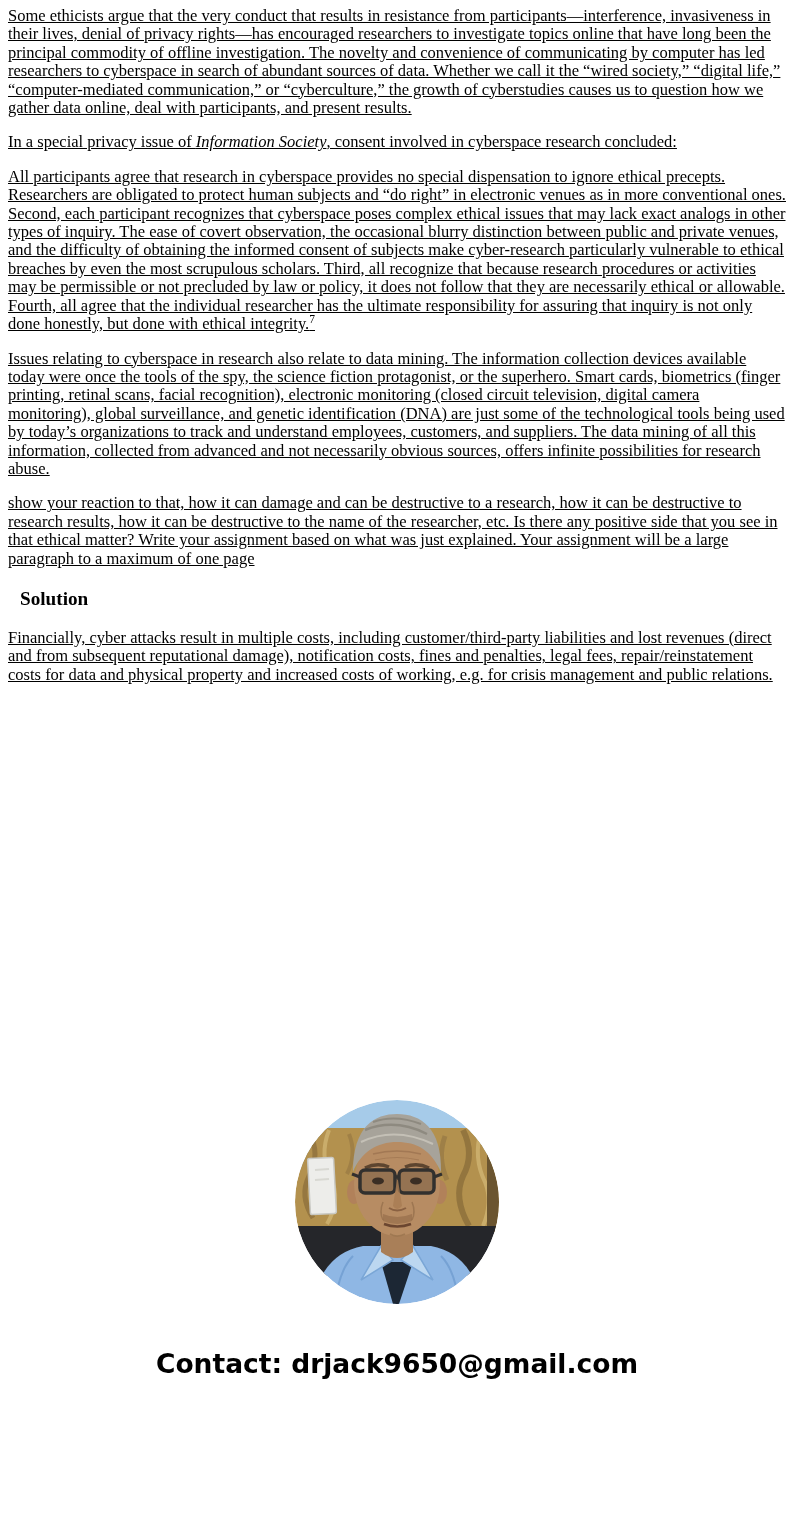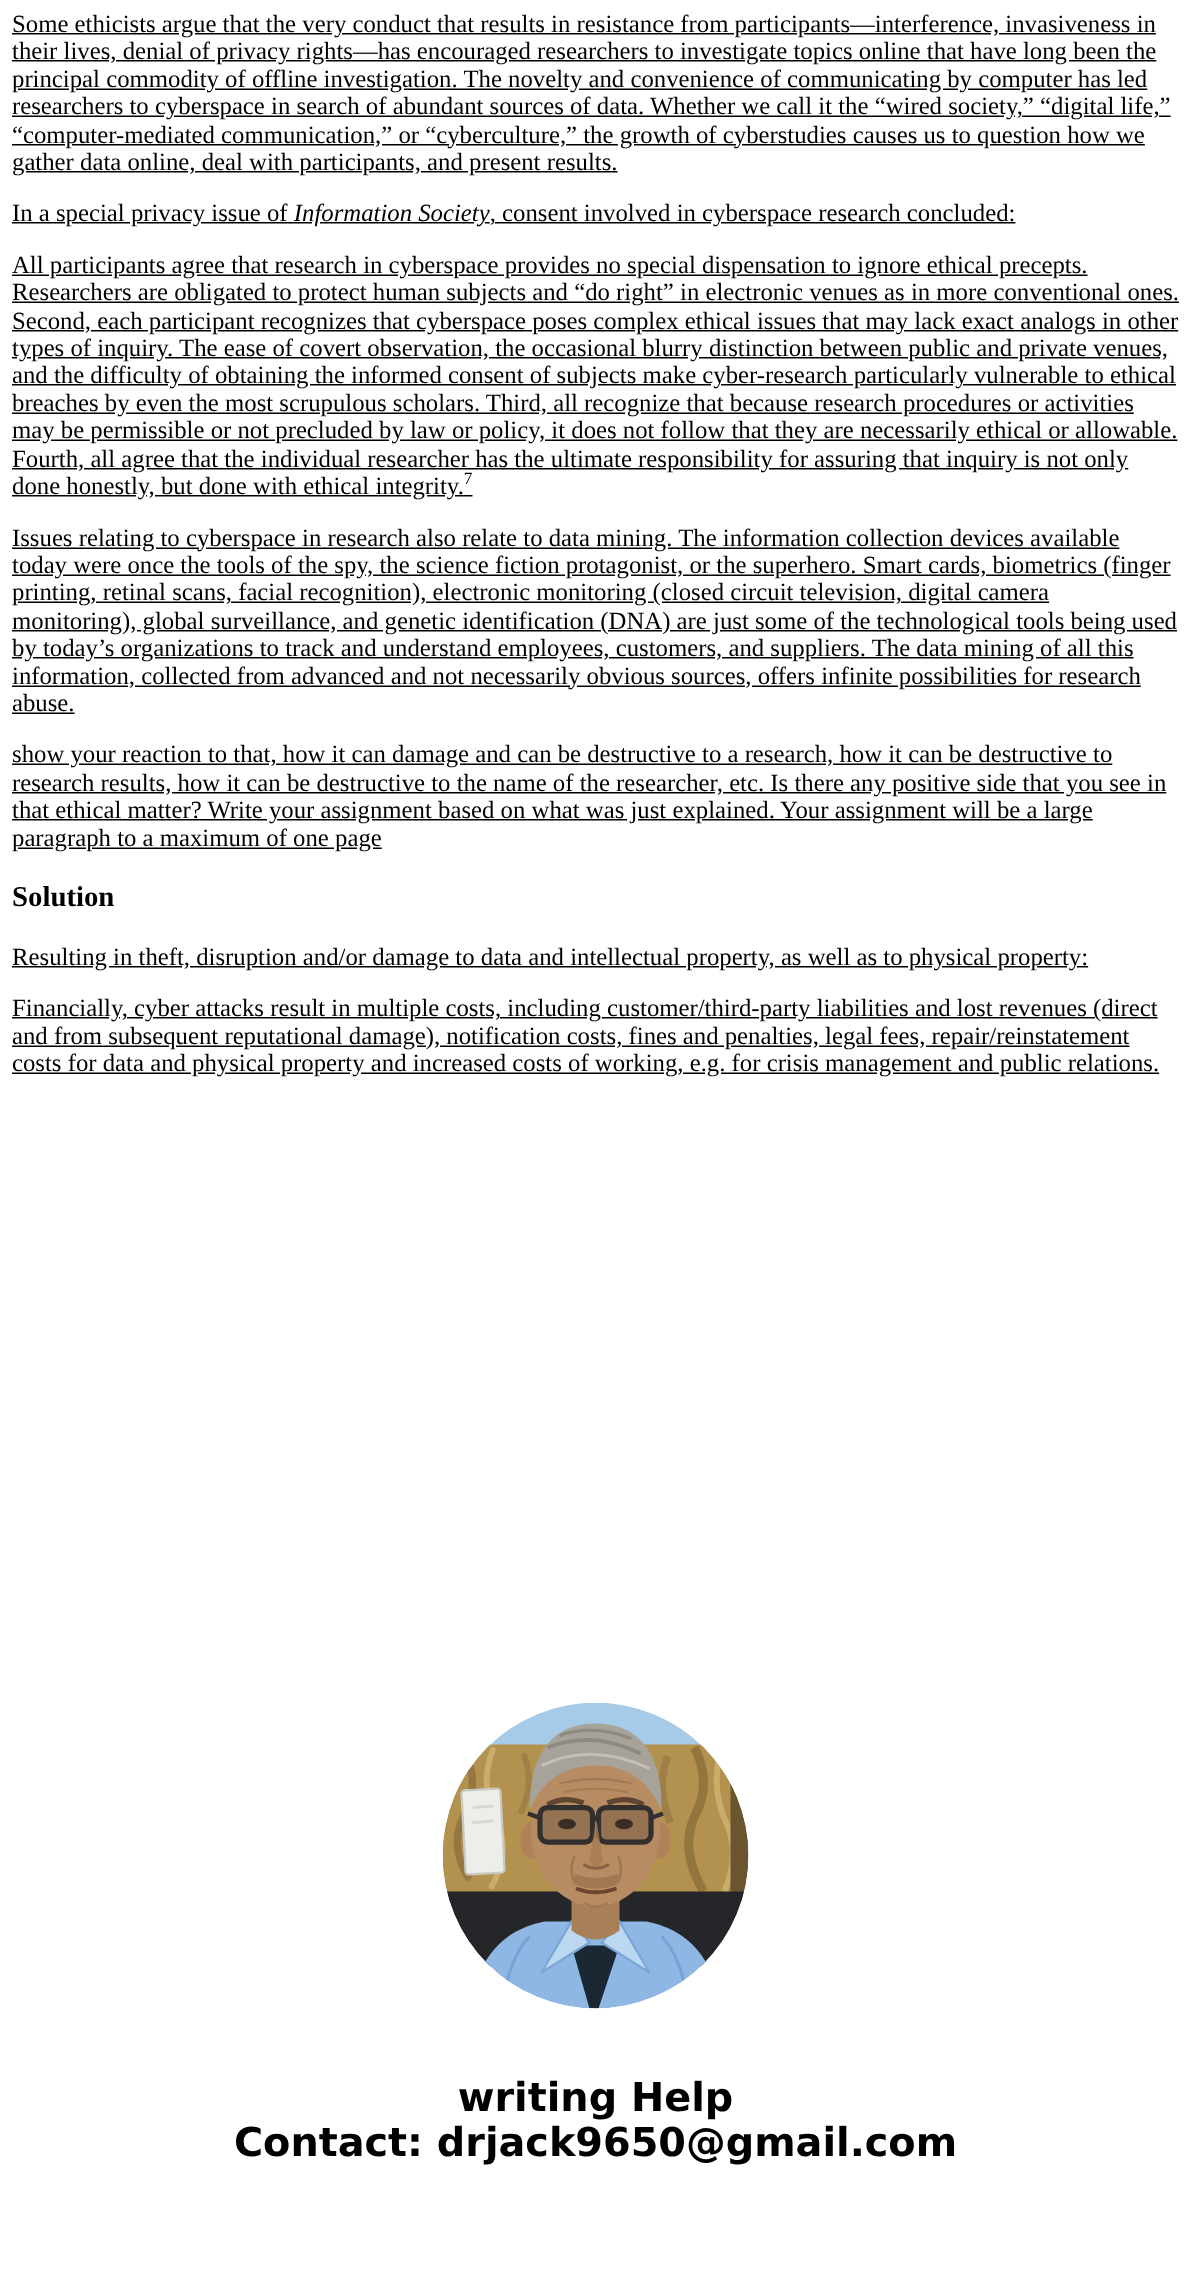--- a/index.html
+++ b/index.html
@@ -15,21 +15,21 @@
     background: #ffffff;
   }
   .page p { margin: 0 0 16px 0; text-decoration: underline; }
   .page em { font-style: italic; }
   .page sup { font-size: 70%; line-height: 0; }
   h3.solution {
     font-family: "Liberation Serif", serif;
     font-size: 19.2px;
     line-height: 1.2;
     font-weight: bold;
-    margin: 19px 0;
+    margin: 19px 12px;
   }
   .avatar-wrap {
     width: 204px;
     height: 204px;
     margin: 416px auto 0 auto;
     border-radius: 50%;
     overflow: hidden;
     display: block;
   }
   .avatar-wrap svg { display: block; width: 100%; height: 100%; }
@@ -61,21 +61,20 @@
     <span>All participants agree that research in cyberspace provides no special dispensation to ignore ethical precepts. Researchers are obligated to protect human subjects and “do right” in electronic venues as in more conventional ones. Second, each participant recognizes that cyberspace poses complex ethical issues that may lack exact analogs in other types of inquiry. The ease of covert observation, the occasional blurry distinction between public and private venues, and the difficulty of obtaining the informed consent of subjects make cyber-research particularly vulnerable to ethical breaches by even the most scrupulous scholars. Third, all recognize that because research procedures or activities may be permissible or not precluded by law or policy, it does not follow that they are necessarily ethical or allowable. Fourth, all agree that the individual researcher has the ultimate responsibility for assuring that inquiry is not only done honestly, but done with ethical integrity.</span><sup>7</sup>
   </p>
 
   <p>Issues relating to cyberspace in research also relate to data mining. The information collection devices available today were once the tools of the spy, the science fiction protagonist, or the superhero. Smart cards, biometrics (finger printing, retinal scans, facial recognition), electronic monitoring (closed circuit television, digital camera monitoring), global surveillance, and genetic identification (DNA) are just some of the technological tools being used by today’s organizations to track and understand employees, customers, and suppliers. The data mining of all this information, collected from advanced and not necessarily obvious sources, offers infinite possibilities for research abuse.</p>
 
   <p>show your reaction to that, how it can damage and can be destructive to a research, how it can be destructive to research results, how it can be destructive to the name of the researcher, etc. Is there any positive side that you see in that ethical matter? Write your assignment based on what was just explained. Your assignment will be a large paragraph to a maximum of one page</p>
 
   <h3 class="solution">Solution</h3>
 
 
-  <p>Resulting in theft, disruption and/or damage to data and intellectual property, as well as to physical property:</p>
 
   <p>Financially, cyber attacks result in multiple costs, including customer/third-party liabilities and lost revenues (direct and from subsequent reputational damage), notification costs, fines and penalties, legal fees, repair/reinstatement costs for data and physical property and increased costs of working, e.g. for crisis management and public relations.</p>
 
   <div class="avatar-wrap">
     <svg viewBox="0 0 204 204" xmlns="http://www.w3.org/2000/svg">
       <defs>
         <clipPath id="circleClip">
             <circle cx="102" cy="102" r="102"></circle>
           </clipPath>
       </defs>
@@ -145,17 +144,16 @@
         <path d="M88,114 Q102,120 117,114 L117,121 Q102,127 88,121 Z" fill="#8a6142" opacity="0.5"></path>
 
         <path d="M89,124 q13,5 27,0" stroke="#6b4630" stroke-width="2.5" fill="none"></path>
 
         <path d="M95,134 q7,4 15,0" stroke="#96704c" stroke-width="1.5" fill="none" opacity="0.7"></path>
       </g>
     </svg>
   </div>
 
   <div class="footer">
-    <div>writing Help</div>
     <div>Contact: drjack9650@gmail.com</div>
   </div>
 
 </div>
 
 </body></html>

